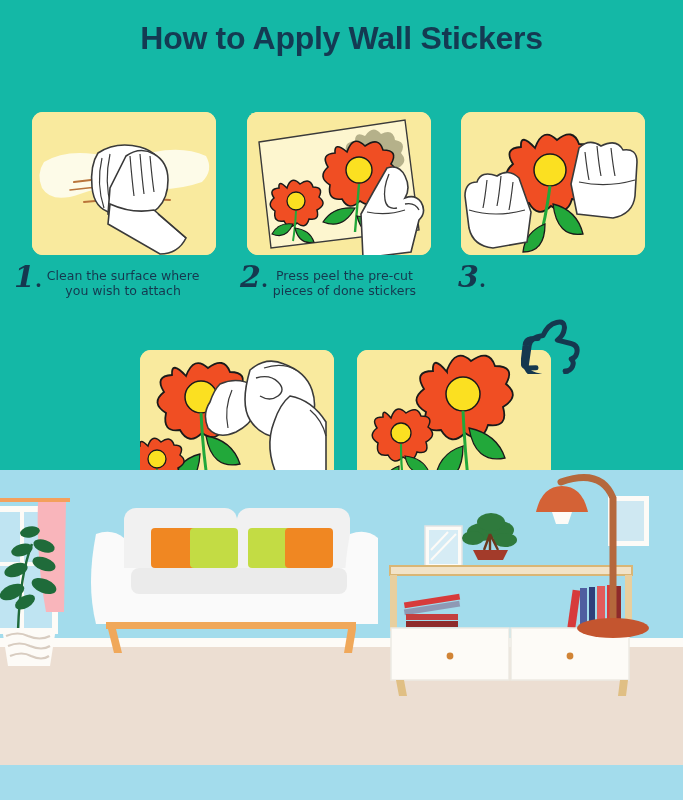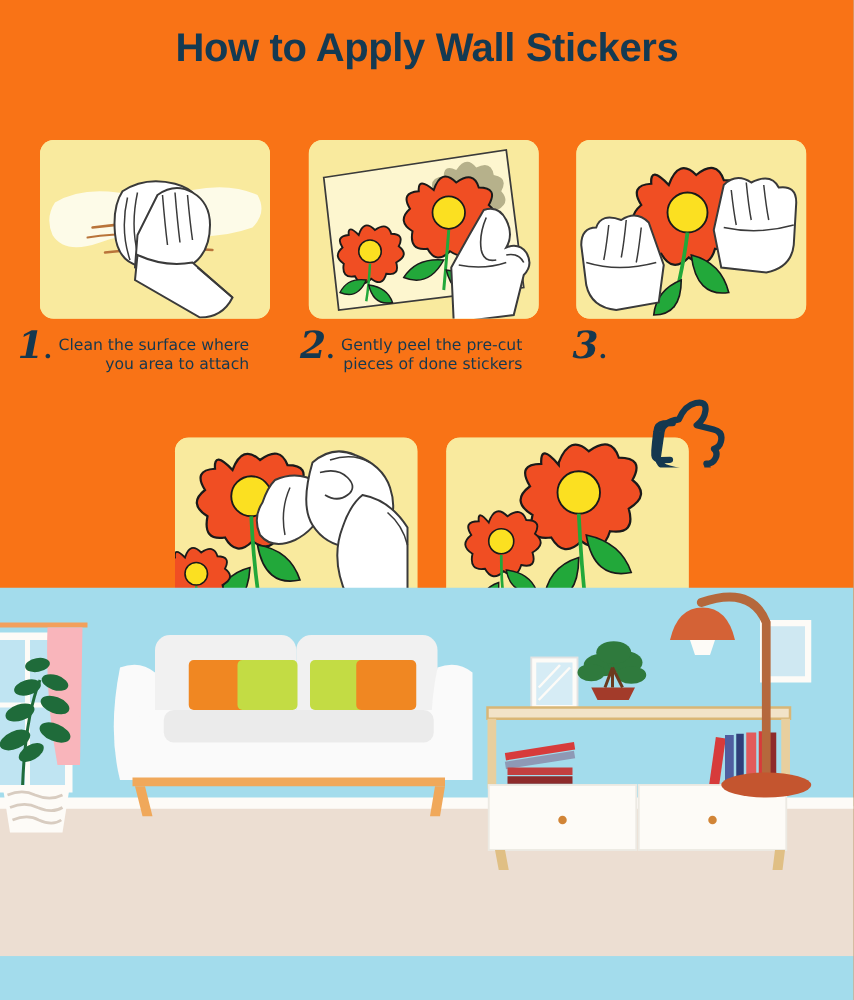--- a/index.html
+++ b/index.html
@@ -2,21 +2,21 @@
 <html><head>
 <meta charset="utf-8">
 <style>
   html,body{margin:0;padding:0;}
   body{
     width:683px;height:800px;overflow:hidden;
     background:#a3dcec;
     font-family:"DejaVu Sans", sans-serif;
     position:relative;
   }
-  #infographic{position:relative;width:683px;height:800px;overflow:hidden;background:#f97316;}
+  #infographic{position:relative;width:683px;height:800px;overflow:hidden;background:#14b8a6;}
 
   
   .title{
     position:absolute;top:20px;left:0;width:683px;text-align:center;
     font-family:"Liberation Sans", sans-serif;
     font-weight:bold;font-size:32px;letter-spacing:-0.3px;
     color:#143a52;
   }
 
   
@@ -30,21 +30,21 @@
   .step-num{
     font-family:"DejaVu Serif", serif;
     font-weight:bold;font-style:italic;
     font-size:30px;line-height:30px;color:#15384f;
     margin-right:5px;white-space:nowrap;
   }
   .step-num .dot{font-style:normal;font-size:20px;}
   .step-text{
     font-family:"DejaVu Sans", sans-serif;
     font-size:12.5px;line-height:15px;color:#15384f;
-    text-align:right;padding-top:6px;
+    text-align:center;padding-top:6px;
   }
 
   
   .scene{position:absolute;left:0;bottom:0;width:683px;height:330px;}
   .scene svg{display:block;width:683px;height:330px;}
 
   .thumb{position:absolute;}
 </style>
 </head>
 <body>
@@ -197,30 +197,30 @@
       </g>
     </svg>
   </div>
 
   <div class="step" style="left:14px;top:262px;width:216px;">
     <div class="step-num">
       <span>1</span><span class="dot">.</span>
     </div>
     <div class="step-text">
       <div>Clean the surface where</div>
-      <div>you area to attach</div>
+      <div>you wish to attach</div>
     </div>
   </div>
 
   <div class="step" style="left:240px;top:262px;width:216px;">
     <div class="step-num">
       <span>2</span><span class="dot">.</span>
     </div>
     <div class="step-text">
-      <div>Gently peel the pre-cut</div>
+      <div>Press peel the pre-cut</div>
       <div>pieces of done stickers</div>
     </div>
   </div>
 
   <div class="step" style="left:458px;top:262px;width:210px;">
     <div class="step-num">
       <span>3</span><span class="dot">.</span>
     </div>
   </div>
 

